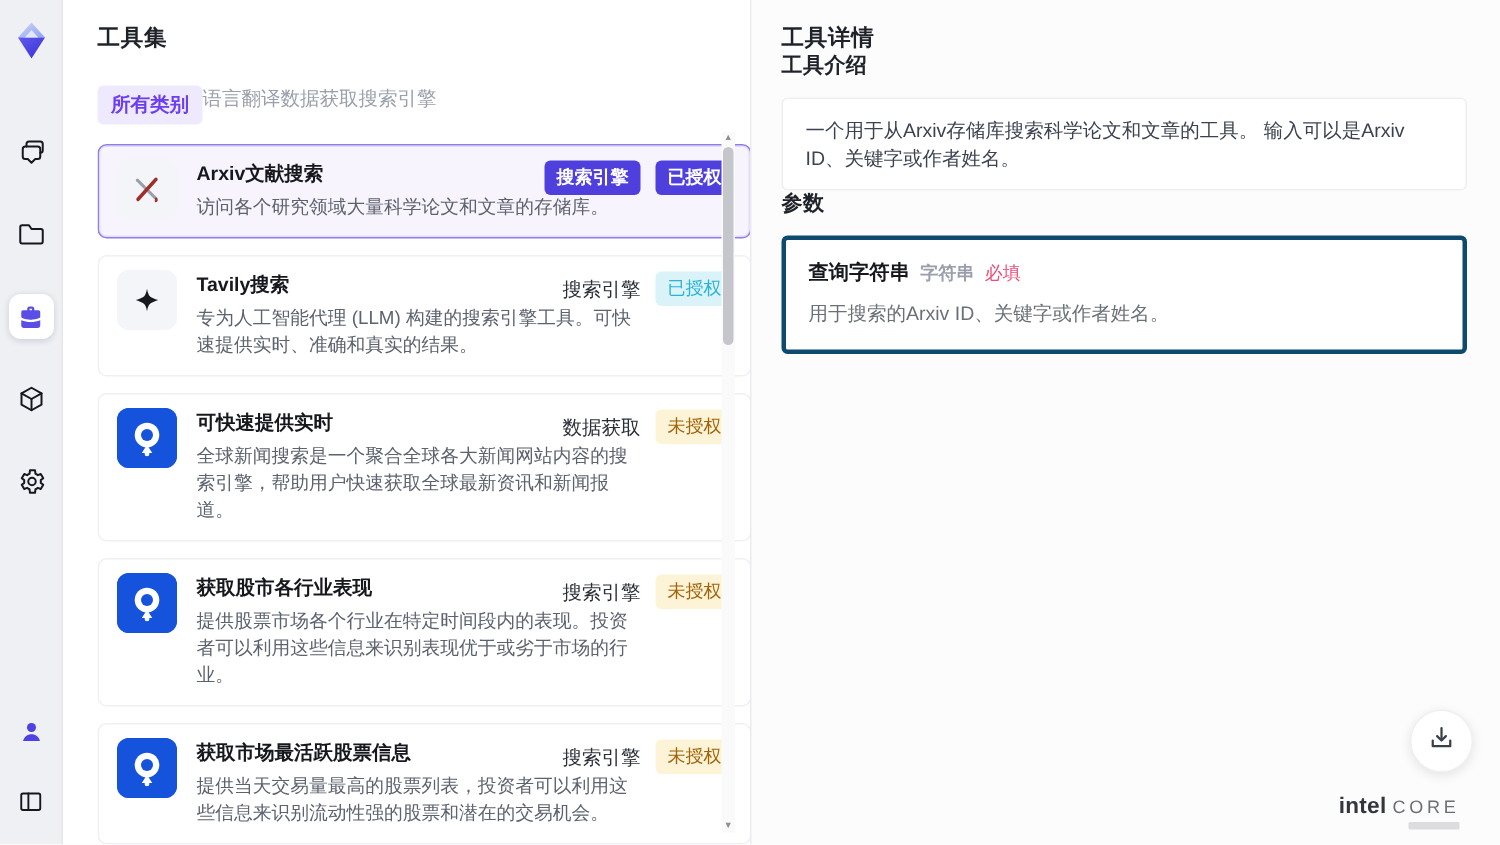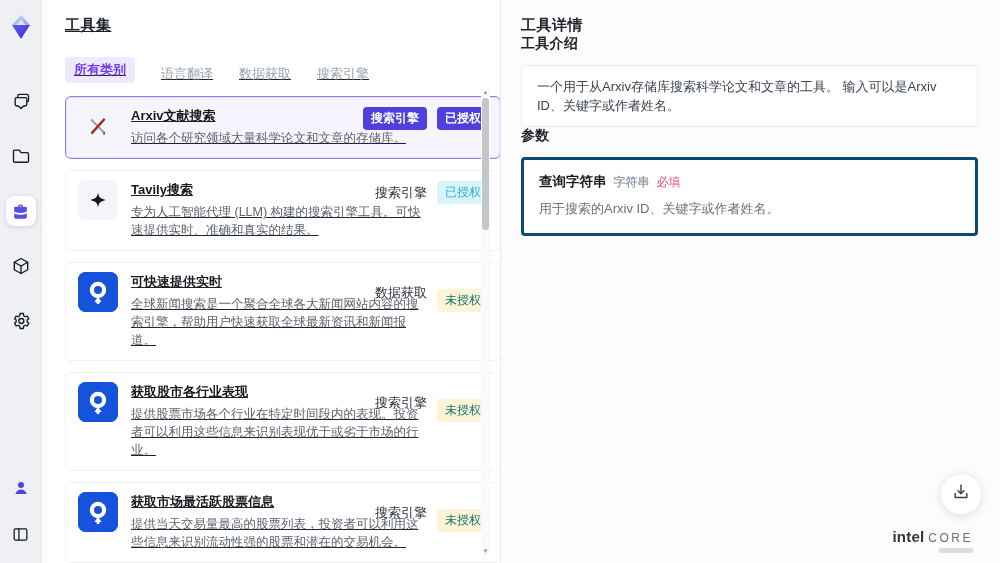--- a/index.html
+++ b/index.html
@@ -12,43 +12,43 @@
           display:flex; flex-direction:column; align-items:center; flex-shrink:0; }
   .rail .logo { width:26px; height:26px; margin-top:14px; }
   .rail-items { display:flex; flex-direction:column; align-items:center; gap:25px; margin-top:46px; }
   .rail-item { width:30px; height:30px; display:flex; align-items:center; justify-content:center;
                border-radius:8px; cursor:pointer; color:#15181e; }
   .rail-item.active { background:#fff; box-shadow:0 1px 4px rgba(60,60,120,.18); color:#5b4ee4; }
   .rail-bottom { margin-top:auto; display:flex; flex-direction:column; align-items:center; gap:16px; margin-bottom:14px; }
   .rail-item svg { display:block; }
 
   
-  .panel-left { width:458px; flex-shrink:0; position:relative; background:#fff; padding:16px 0 0 23px;text-decoration:underline; }
+  .panel-left { width:458px; flex-shrink:0; position:relative; background:#fff; padding:16px 0 0 23px; }
   .panel-title { font-size:15px; font-weight:bold; letter-spacing:.5px; }
-  .tabs { display:flex; align-items:flex-end; gap:26px; margin-top:22px; font-size:13px; }
+  .tabs { display:flex; align-items:flex-start; margin-top:22px; font-size:13px; }
   .tab { color:#9aa0ab; cursor:pointer; white-space:nowrap; }
   .tab.active { background:#efe9fd; color:#6d3df0; padding:4px 9px; border-radius:4px; font-weight:bold; }
 
   .cards { margin-top:13px; width:436px; height:468px; overflow:hidden;
            display:flex; flex-direction:column; gap:11px; }
   .card { position:relative; background:#fff; border:1px solid #f0f0f4; border-radius:6px;
           padding:9px 12px 11px 12px; display:flex; gap:13px; cursor:pointer; flex-shrink:0; }
   .card.selected { border:1px solid #8f7fe8; background:#f8f4fe; box-shadow:0 0 0 1px #e7ddfb inset; }
   .tool-icon { width:40px; height:40px; border-radius:8px; background:#f4f5f8; flex-shrink:0;
                display:flex; align-items:center; justify-content:center; overflow:hidden; }
   .tool-icon.blue { background:#1553dc; }
   .tool-body { flex:1; min-width:0; }
   .tool-name { font-size:13px; font-weight:bold; color:#16181d; line-height:20px; }
   .tool-desc { font-size:12.5px; color:#5c626e; line-height:18px; margin-top:3px; max-width:296px; }
   .card-badges { position:absolute; top:10px; right:11px; display:flex; align-items:center; gap:10px; }
   .cat-label { font-size:13px; color:#2a2e36; }
   .badge { font-size:12px; padding:3px 8px; border-radius:4px; white-space:nowrap; }
   .badge.solid, .cat-label.solid { background:#4f3fdd; color:#fff; font-size:12px; padding:3px 8px; border-radius:4px; font-weight:bold; }
   .badge.authorized { background:#d9f3f8; color:#2bb3d4; }
-  .badge.unauthorized { background:#fdf4d7; color:#0f766e;margin-top:16px; }
+  .badge.unauthorized { background:#fdf4d7; color:#a16207; }
 
   
   .scrollbar { position:absolute; left:439px; top:88px; width:9px; height:467px; background:#fafafa; }
   .scroll-arrow { position:absolute; left:0; width:9px; height:8px; font-size:6px; color:#8f8f94;
                   text-align:center; line-height:8px; cursor:pointer; }
   .scroll-thumb { position:absolute; left:1px; top:10px; width:7px; height:132px; background:#c4c6cb; border-radius:4px; cursor:grab; }
 
   
   .panel-right { flex:1; background:#fcfcfd; border-left:1px solid #ebebef; padding:16px 22px 0 20px; position:relative; }
   .section-heading { font-size:14px; font-weight:bold; letter-spacing:.3px; }

